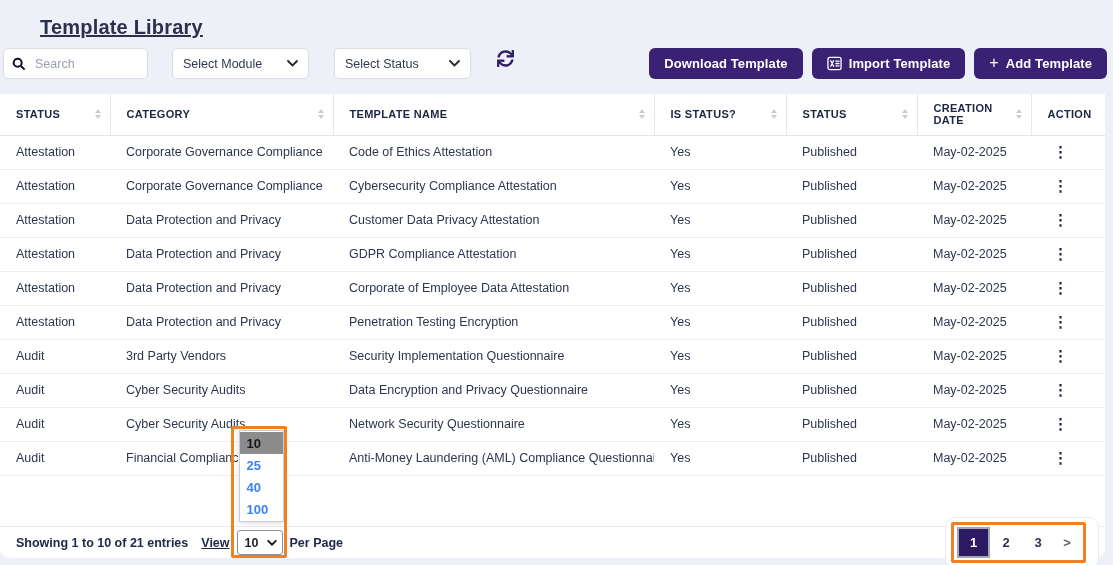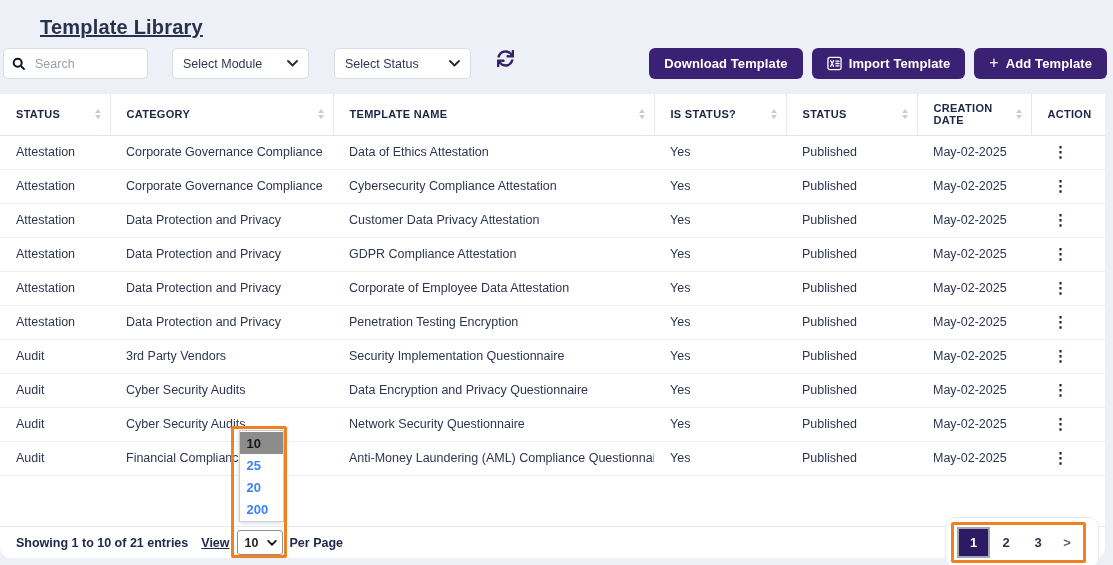--- a/index.html
+++ b/index.html
@@ -236,21 +236,21 @@
             <div class="th-inner">
               <span>ACTION</span>
             </div>
           </th>
         </tr>
       </thead>
     <tbody id="tbody">
         <tr>
           <td>Attestation</td>
           <td>Corporate Governance Compliance</td>
-          <td>Data of Ethics Attestation</td>
+          <td>Code of Ethics Attestation</td>
           <td>Yes</td>
           <td>Published</td>
           <td>May-02-2025</td>
           <td><span class="kebab">⋮</span></td>
         </tr>
         <tr>
           <td>Attestation</td>
           <td>Corporate Governance Compliance</td>
           <td>Cybersecurity Compliance Attestation</td>
           <td>Yes</td>
@@ -336,22 +336,22 @@
 
   <div class="card-footer">
     <span>Showing 1 to 10 of 21 entries</span>
     <span class="view-label">View</span>
 
     <div class="perpage">
       <div class="pp-orange"></div>
       <div class="pp-popup" id="pp-popup">
           <div class="pp-option selected">10</div>
           <div class="pp-option">25</div>
-          <div class="pp-option">20</div>
-          <div class="pp-option">200</div>
+          <div class="pp-option">40</div>
+          <div class="pp-option">100</div>
         </div>
       <div class="pp-select">
         <span>10</span>
         <span style="display:flex;">
           <svg width="10" height="6" viewBox="0 0 11 7" fill="none" stroke="#111" stroke-width="2" stroke-linecap="round">
               <path d="M1 1l4.5 4.5L10 1"></path>
             </svg>
         </span>
       </div>
     </div>

